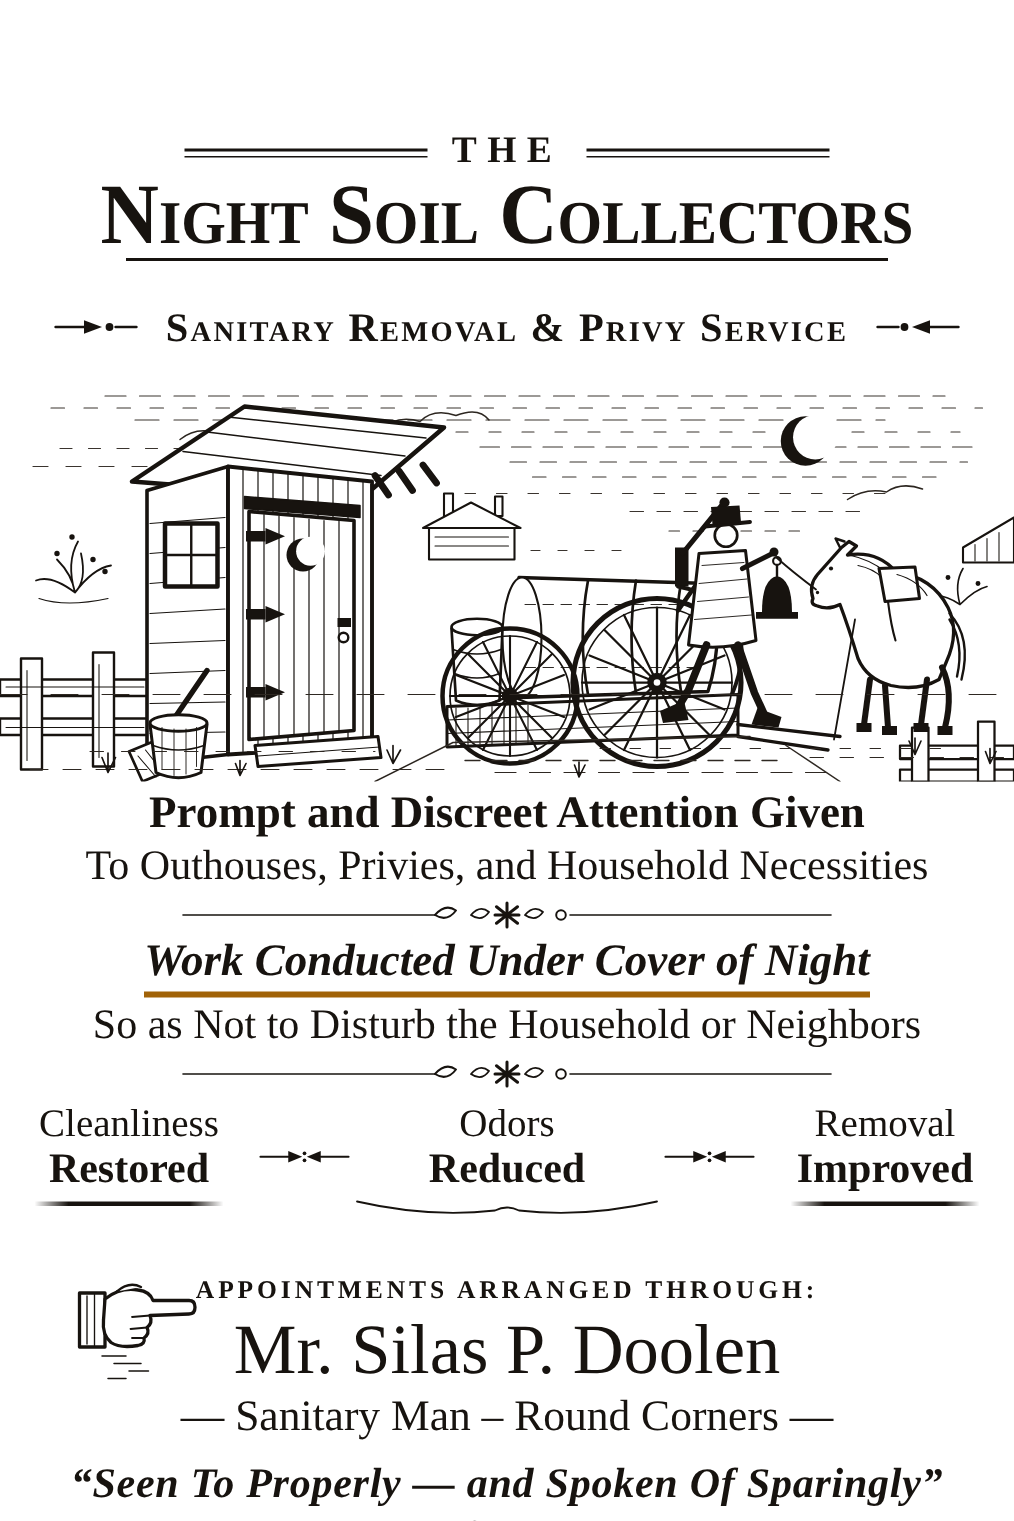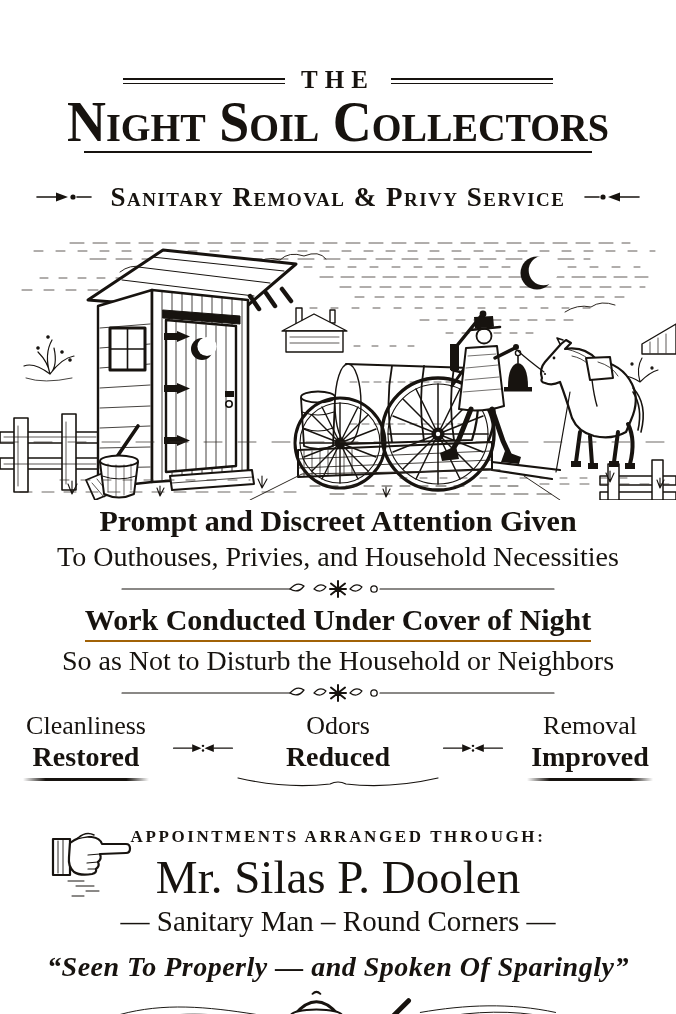--- a/index.html
+++ b/index.html
@@ -6,42 +6,42 @@
   html,body { margin:0; padding:0; }
   body {
     width:676px; height:1014px; overflow:hidden;
     background:#ffffff; color:#17130f;
     font-family:"Liberation Serif", serif;
     -webkit-font-smoothing:antialiased;
   }
   .poster { position:relative; width:676px; height:1014px; text-align:center; }
 
   
-  .the-row { display:flex; align-items:center; justify-content:center; gap:16px; padding-top:68px; }
+  .the-row { display:flex; align-items:center; justify-content:center; gap:16px; padding-top:89px; }
   .dbl-line { width:162px; height:6px; border-top:2.5px solid #17130f; border-bottom:1.3px solid #17130f; }
   .the { font-size:25px; font-weight:bold; letter-spacing:7px; line-height:1; transform:translateY(-1px); }
 
   .title {
     margin:1px 0 0; line-height:1.02;
     font-size:55px; font-weight:bold; font-variant:small-caps;
     letter-spacing:0px; transform:scale(0.98,1.04);
   }
   .title-rule { width:508px; height:2.2px; background:#17130f; margin:1px auto 7px; }
 
   .subtitle-row { display:flex; align-items:center; justify-content:center; gap:18px; }
   .subtitle { font-size:27px; font-weight:bold; font-variant:small-caps; letter-spacing:1.5px; line-height:1.05; }
 
   
   .scene { margin:3px 0 0; }
   .scene svg { display:block; width:676px; height:264px; }
 
   
   .msg { margin-top:3px; }
   .headline { margin:4px 0 0; font-size:30px; font-weight:bold; line-height:1.12; }
-  .headline .u { display:inline-block; border-bottom:2px solid #a16207; padding-bottom:3px; }
+  .headline .u { display:inline-block; border-bottom:4px solid #a16207; padding-bottom:3px;font-style:italic; }
   .subline  { margin:3px 0 0; font-size:28px; line-height:1.12; }
 
   .divider { margin:5px auto 0; width:440px; height:22px; display:block; }
 
   
   .benefits { display:flex; justify-content:space-between; align-items:flex-start; margin-top:9px; }
   .benefit { width:172px; }
   .benefit.mid { width:208px; }
   .benefit .top { font-size:26px; line-height:1.1; }
   .benefit .bottom { font-size:28px; font-weight:bold; line-height:1.15; }

